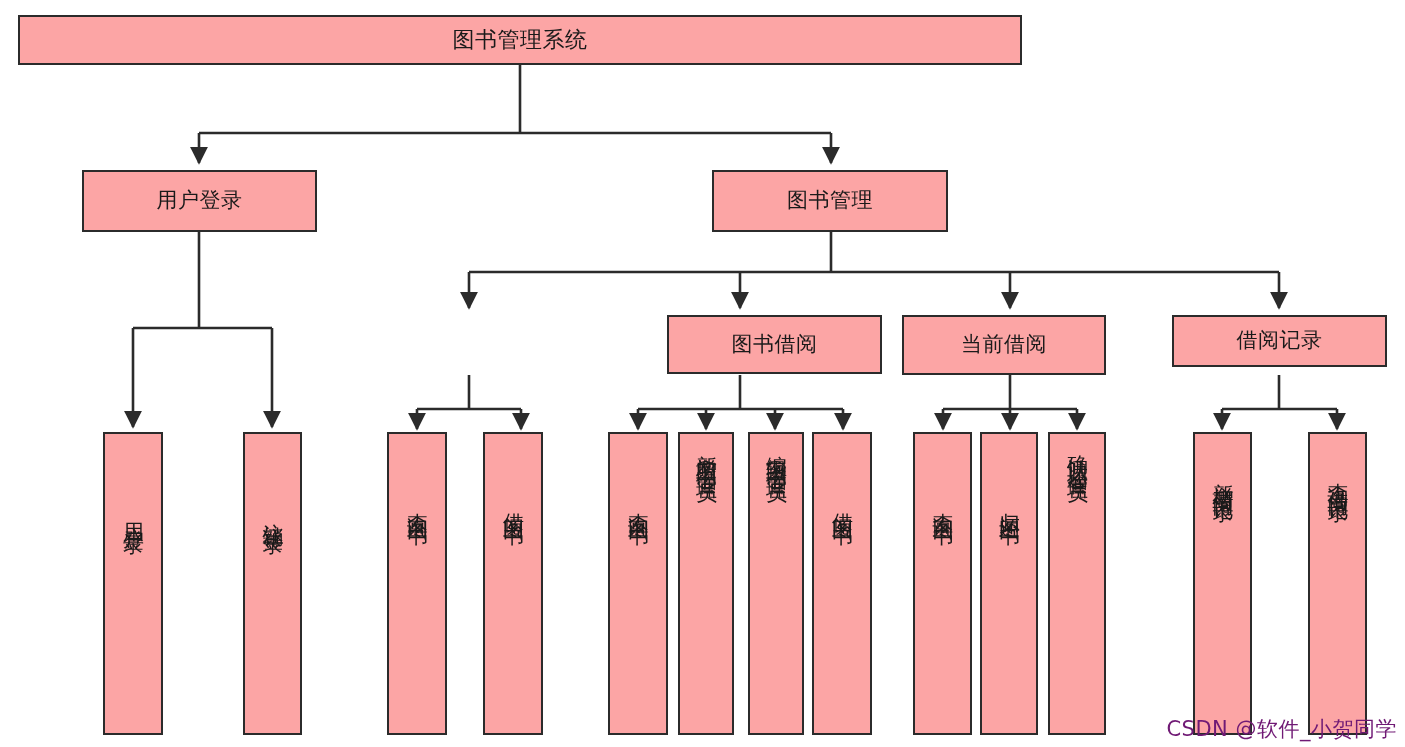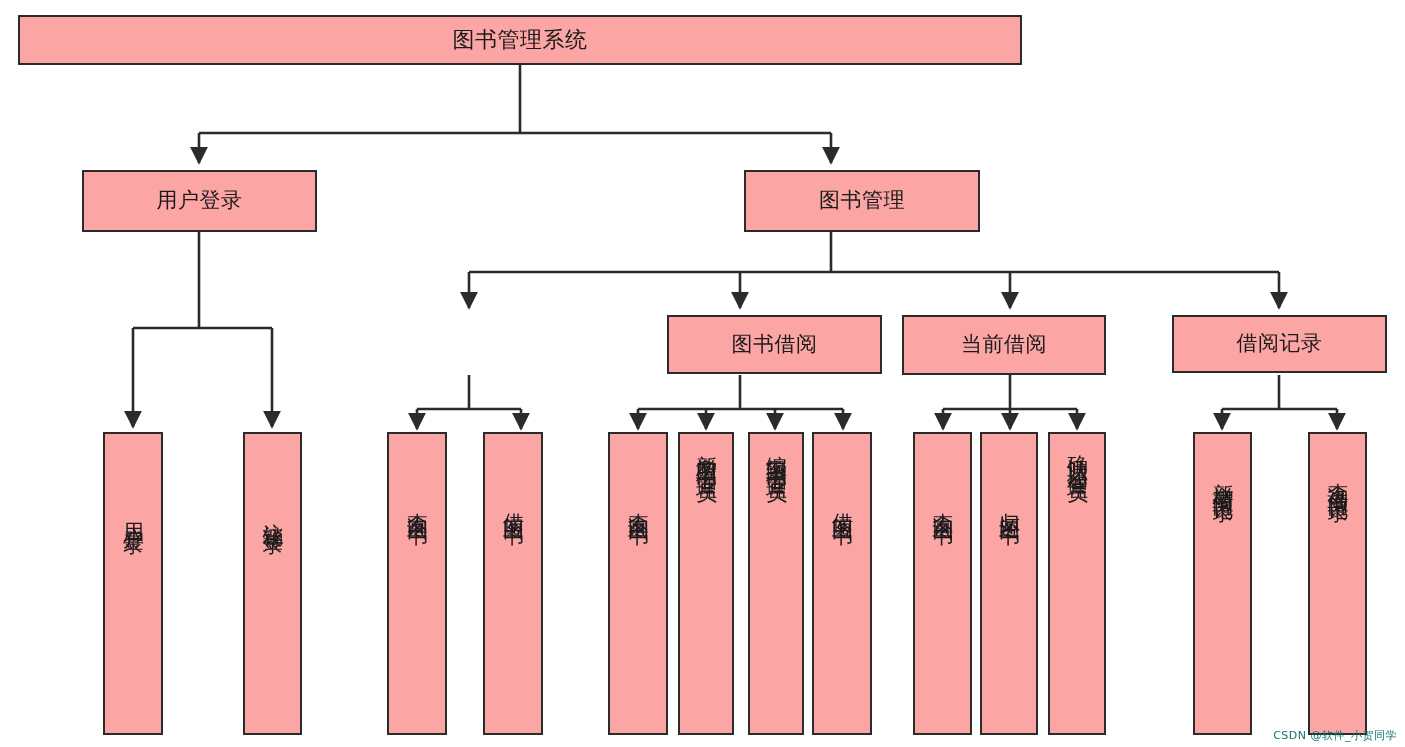--- a/index.html
+++ b/index.html
@@ -52,22 +52,22 @@
     line-height: 1.18;
     letter-spacing: 4px;
     white-space: nowrap;
     display: block;
   }
   .node.root { font-size: 22px; }
   .watermark {
     position: absolute;
     right: 8px;
     bottom: 4px;
-    font-size: 11px;
-    color: #0f766e;
+    font-size: 21px;
+    color: #701a75;
     letter-spacing: 0.5px;
     white-space: nowrap;
   }
 </style>
 </head>
 <body>
 
 <div id="canvas">
 
   <svg class="wires" viewBox="0 0 1405 747" xmlns="http://www.w3.org/2000/svg">
@@ -119,25 +119,25 @@
       <path d="M 1279 375 L 1279 409"></path>
       <path d="M 1222 409 L 1337 409"></path>
       <path d="M 1222 409 L 1222 429" marker-end="url(#arrow)"></path>
       <path d="M 1337 409 L 1337 429" marker-end="url(#arrow)"></path>
     </g>
   </svg>
 
   <div class="node h root" style="left:18px; top:15px; width:1004px; height:50px;">图书管理系统</div>
 
   <div class="node h" style="left:82px; top:170px; width:235px; height:62px;">用户登录</div>
-  <div class="node h" style="left:712px; top:170px; width:236px; height:62px;margin-left:32px;">图书管理</div>
+  <div class="node h" style="left:712px; top:170px; width:236px; height:62px;">图书管理</div>
 
   <div class="node h" style="left:667px; top:315px; width:215px; height:59px;">图书借阅</div>
   <div class="node h" style="left:902px; top:315px; width:204px; height:60px;">当前借阅</div>
-  <div class="node h" style="left:1172px; top:315px; width:215px; height:58px;">借阅记录</div>
+  <div class="node h" style="left:1172px; top:315px; width:215px; height:52px;">借阅记录</div>
 
   <div class="node v" style="left:103px; top:432px; width:60px; height:303px; padding-top:72px;">
     <span class="vtext">用户登录</span>
   </div>
 
   <div class="node v" style="left:243px; top:432px; width:59px; height:303px; padding-top:72px;">
     <span class="vtext">注销登录</span>
   </div>
 
   <div class="node v" style="left:387px; top:432px; width:60px; height:303px; padding-top:62px;">

